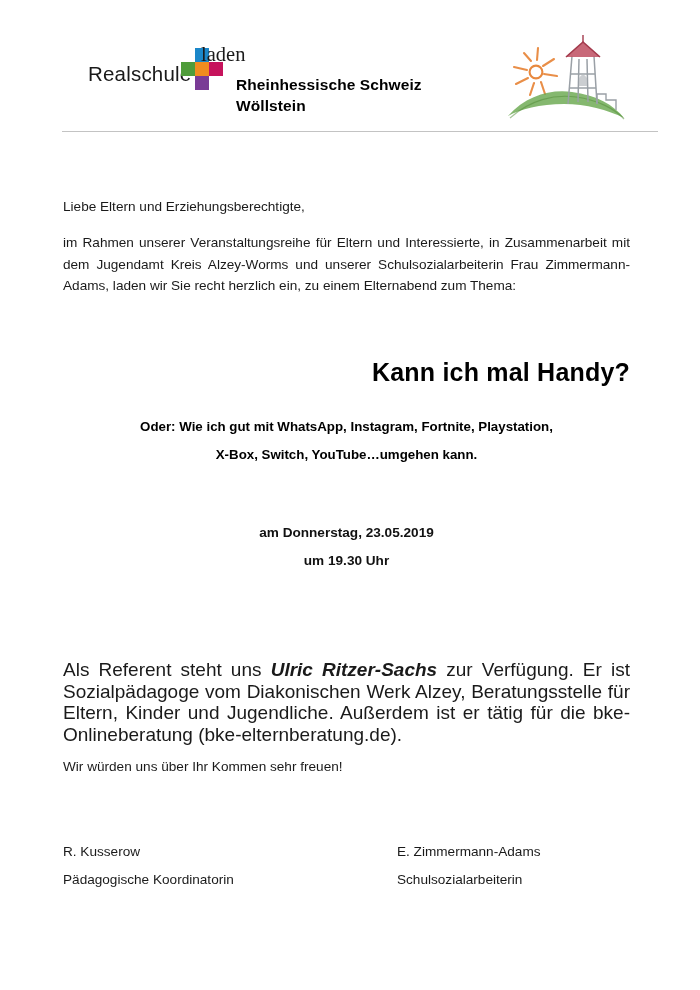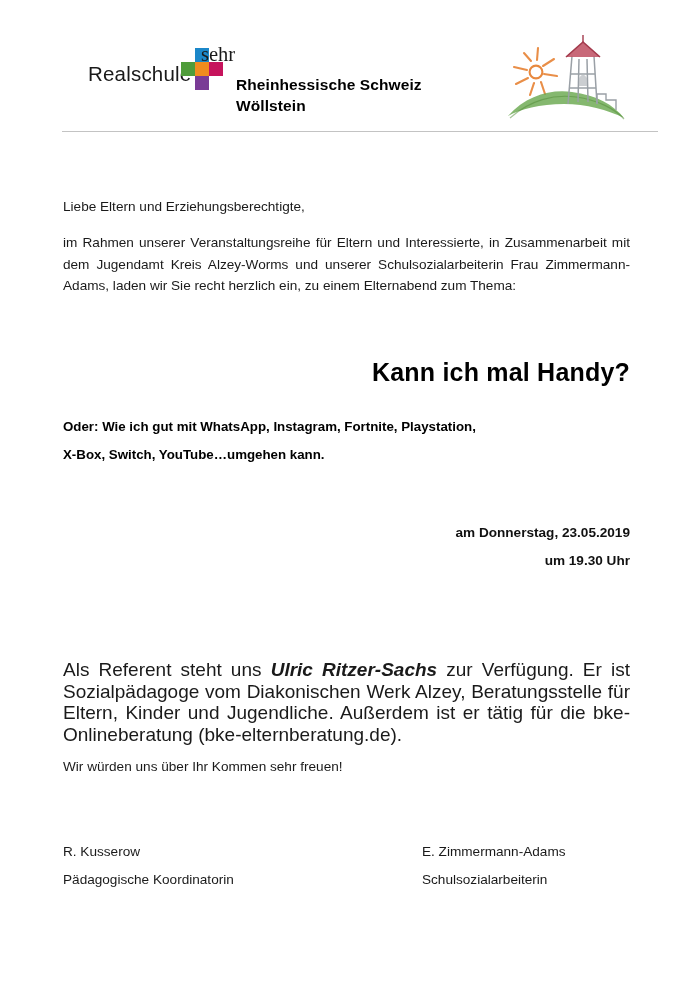--- a/index.html
+++ b/index.html
@@ -156,32 +156,33 @@
     font-weight: bold;
     color: #000000;
     letter-spacing: 0.2px;
   }
 
   .subtitle {
     position: absolute;
     left: 0;
     top: 413px;
     width: 567px;
+    text-align: center;
     font-size: 13.3px;
     font-weight: bold;
     line-height: 28px;
     color: #000000;
   }
 
   .event {
     position: absolute;
     left: 0;
     top: 519px;
     width: 567px;
-    text-align: right;
+    text-align: center;
     font-size: 13.6px;
     font-weight: bold;
     line-height: 27.5px;
     color: #111111;
   }
 
   .referent {
     position: absolute;
     left: 0;
     top: 659px;
@@ -210,21 +211,20 @@
     position: absolute;
     left: 0;
     top: 838px;
     width: 567px;
     font-size: 13.6px;
     line-height: 28px;
     color: #1a1a1a;
   }
   .sig-row {
     display: flex;
-    gap: 25px;
   }
   .sig-col-left  { width: 334px; flex: 0 0 334px; }
   .sig-col-right { flex: 1 1 auto; }
 </style>
 </head>
 <body>
 
 <div class="page">
 
   <div class="header">
@@ -234,21 +234,21 @@
       <span class="logo-realschule">Realschule</span>
 
       <div class="logo-squares">
         <i class="sq-blue"></i>
         <i class="sq-green"></i>
         <i class="sq-orange"></i>
         <i class="sq-magenta"></i>
         <i class="sq-purple"></i>
       </div>
 
-      <span class="logo-plus">sehr</span>
+      <span class="logo-plus">laden</span>
 
       <div class="logo-region">
         <span>Rheinhessische Schweiz</span>
         <span class="l2">Wöllstein</span>
       </div>
     </div>
 
     <div class="crest">
       <svg width="130" height="102" viewBox="0 0 130 102" xmlns="http://www.w3.org/2000/svg">
 

